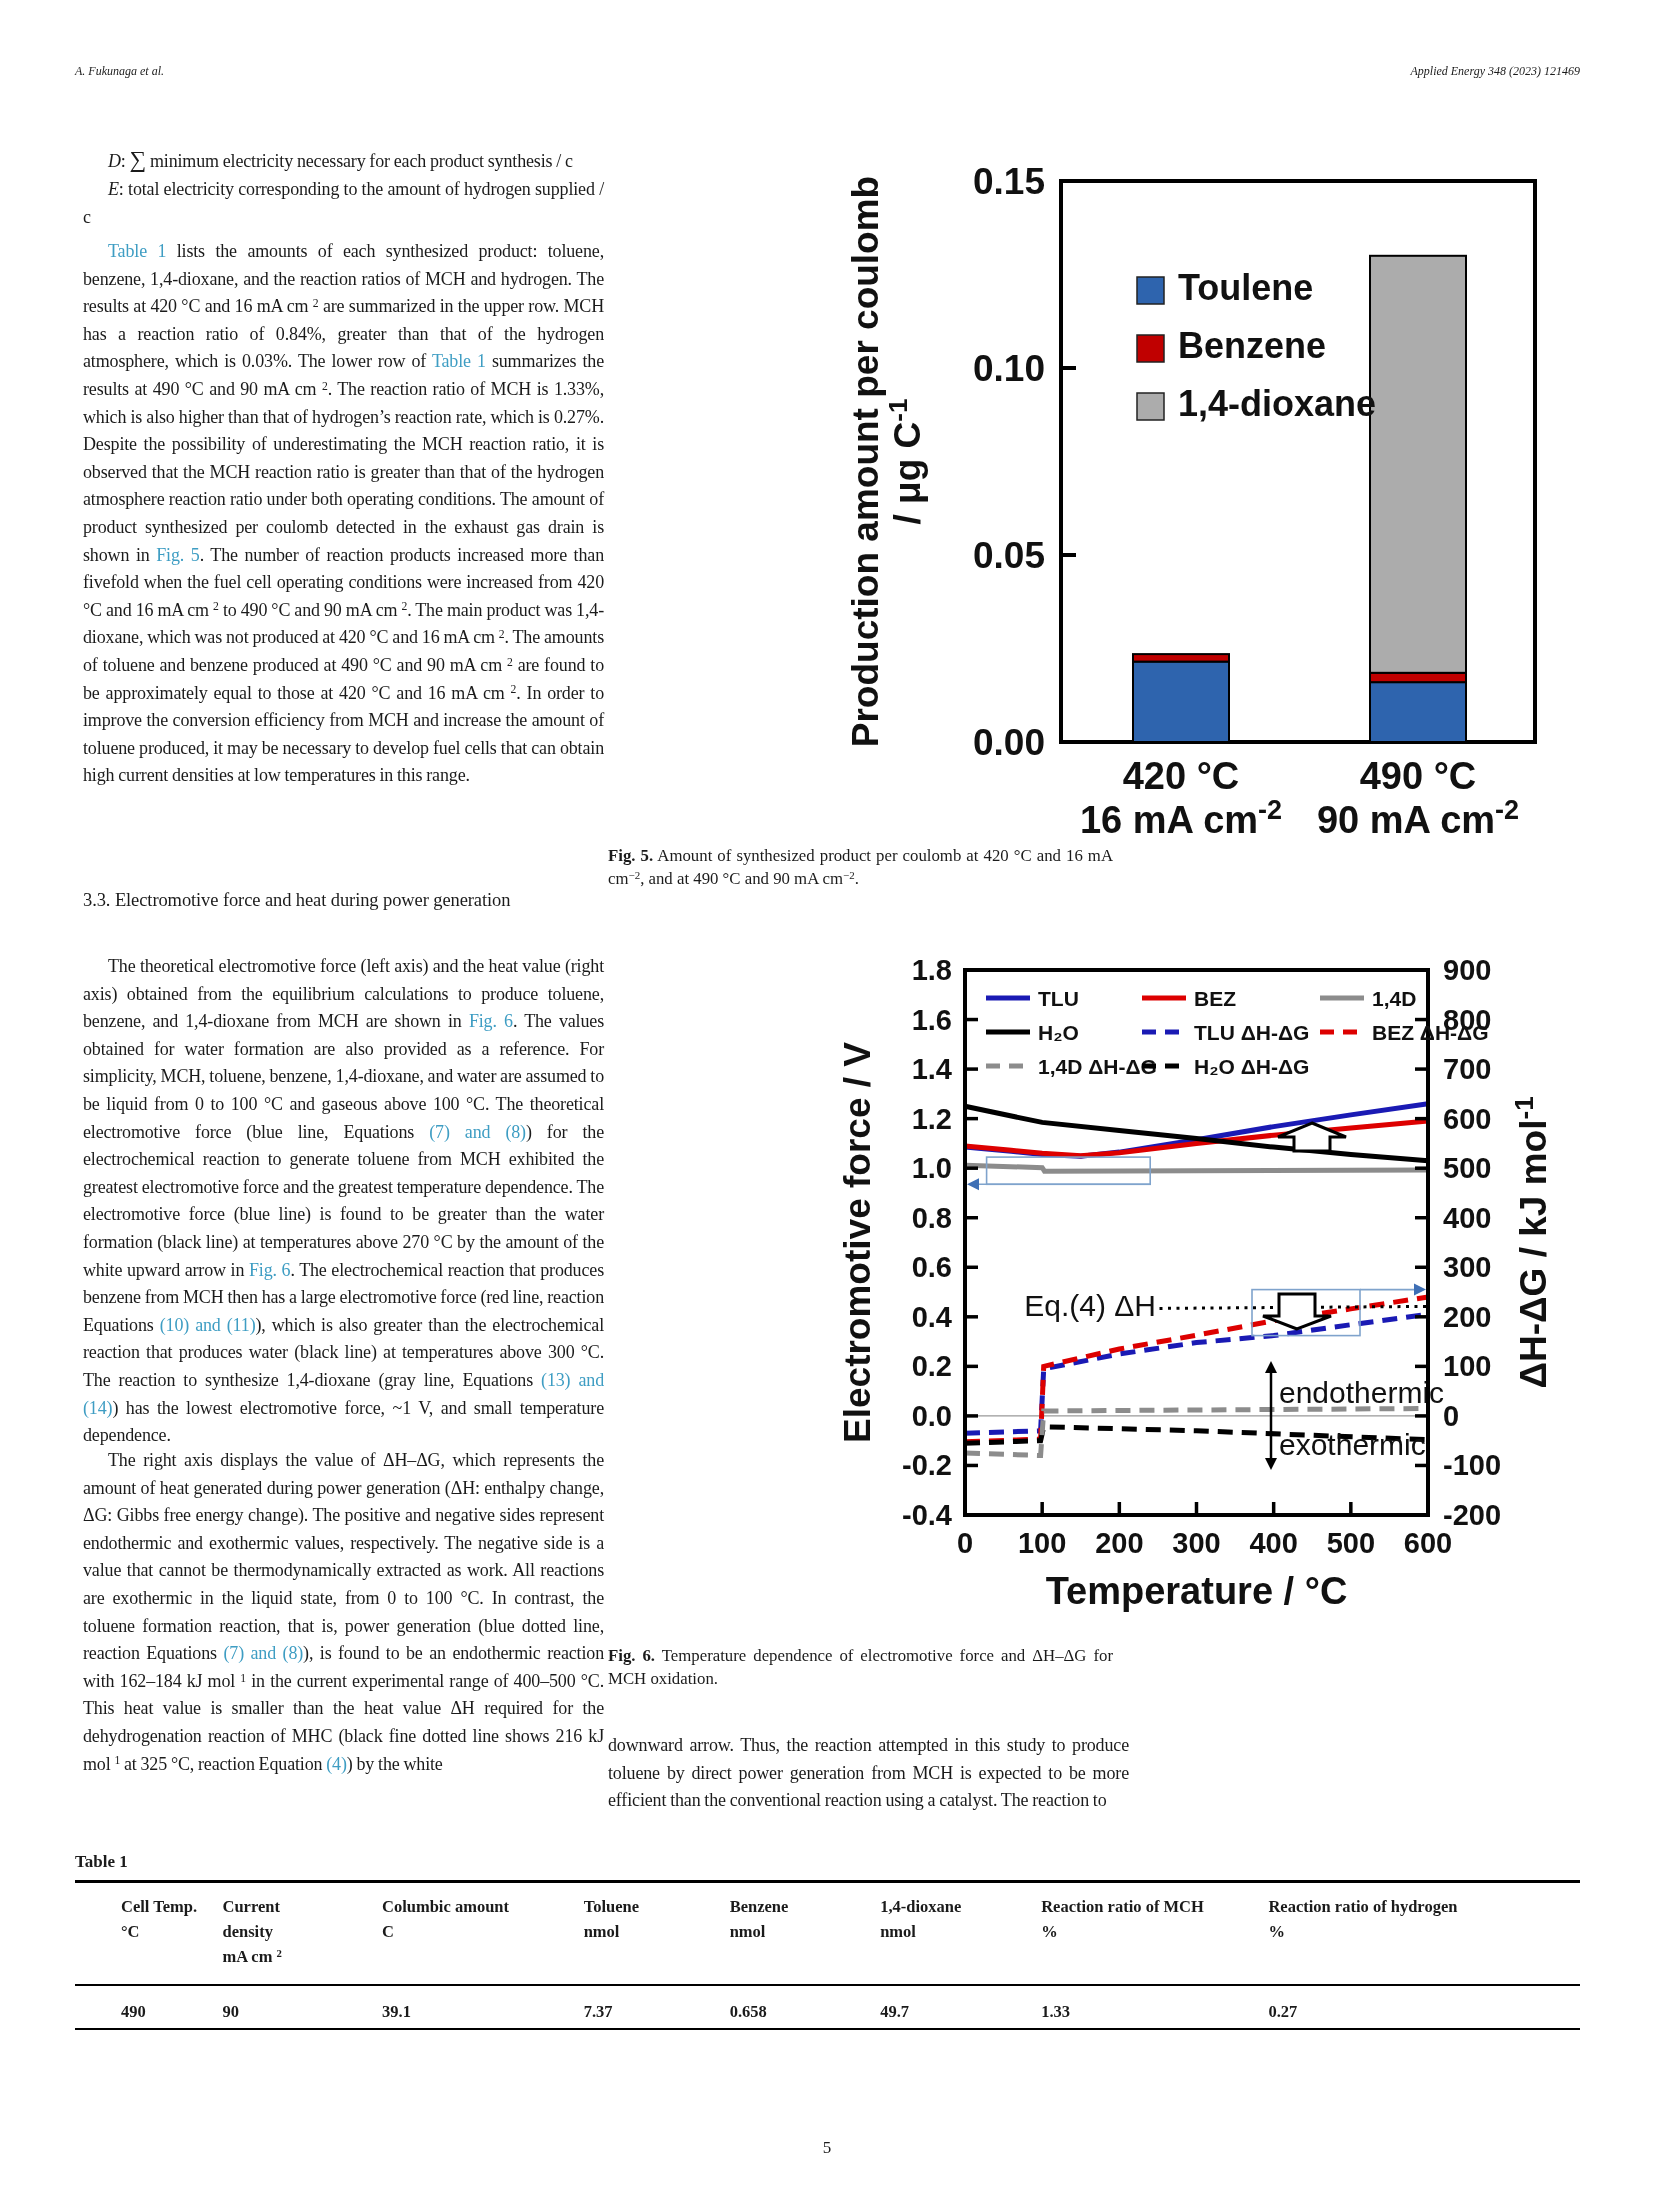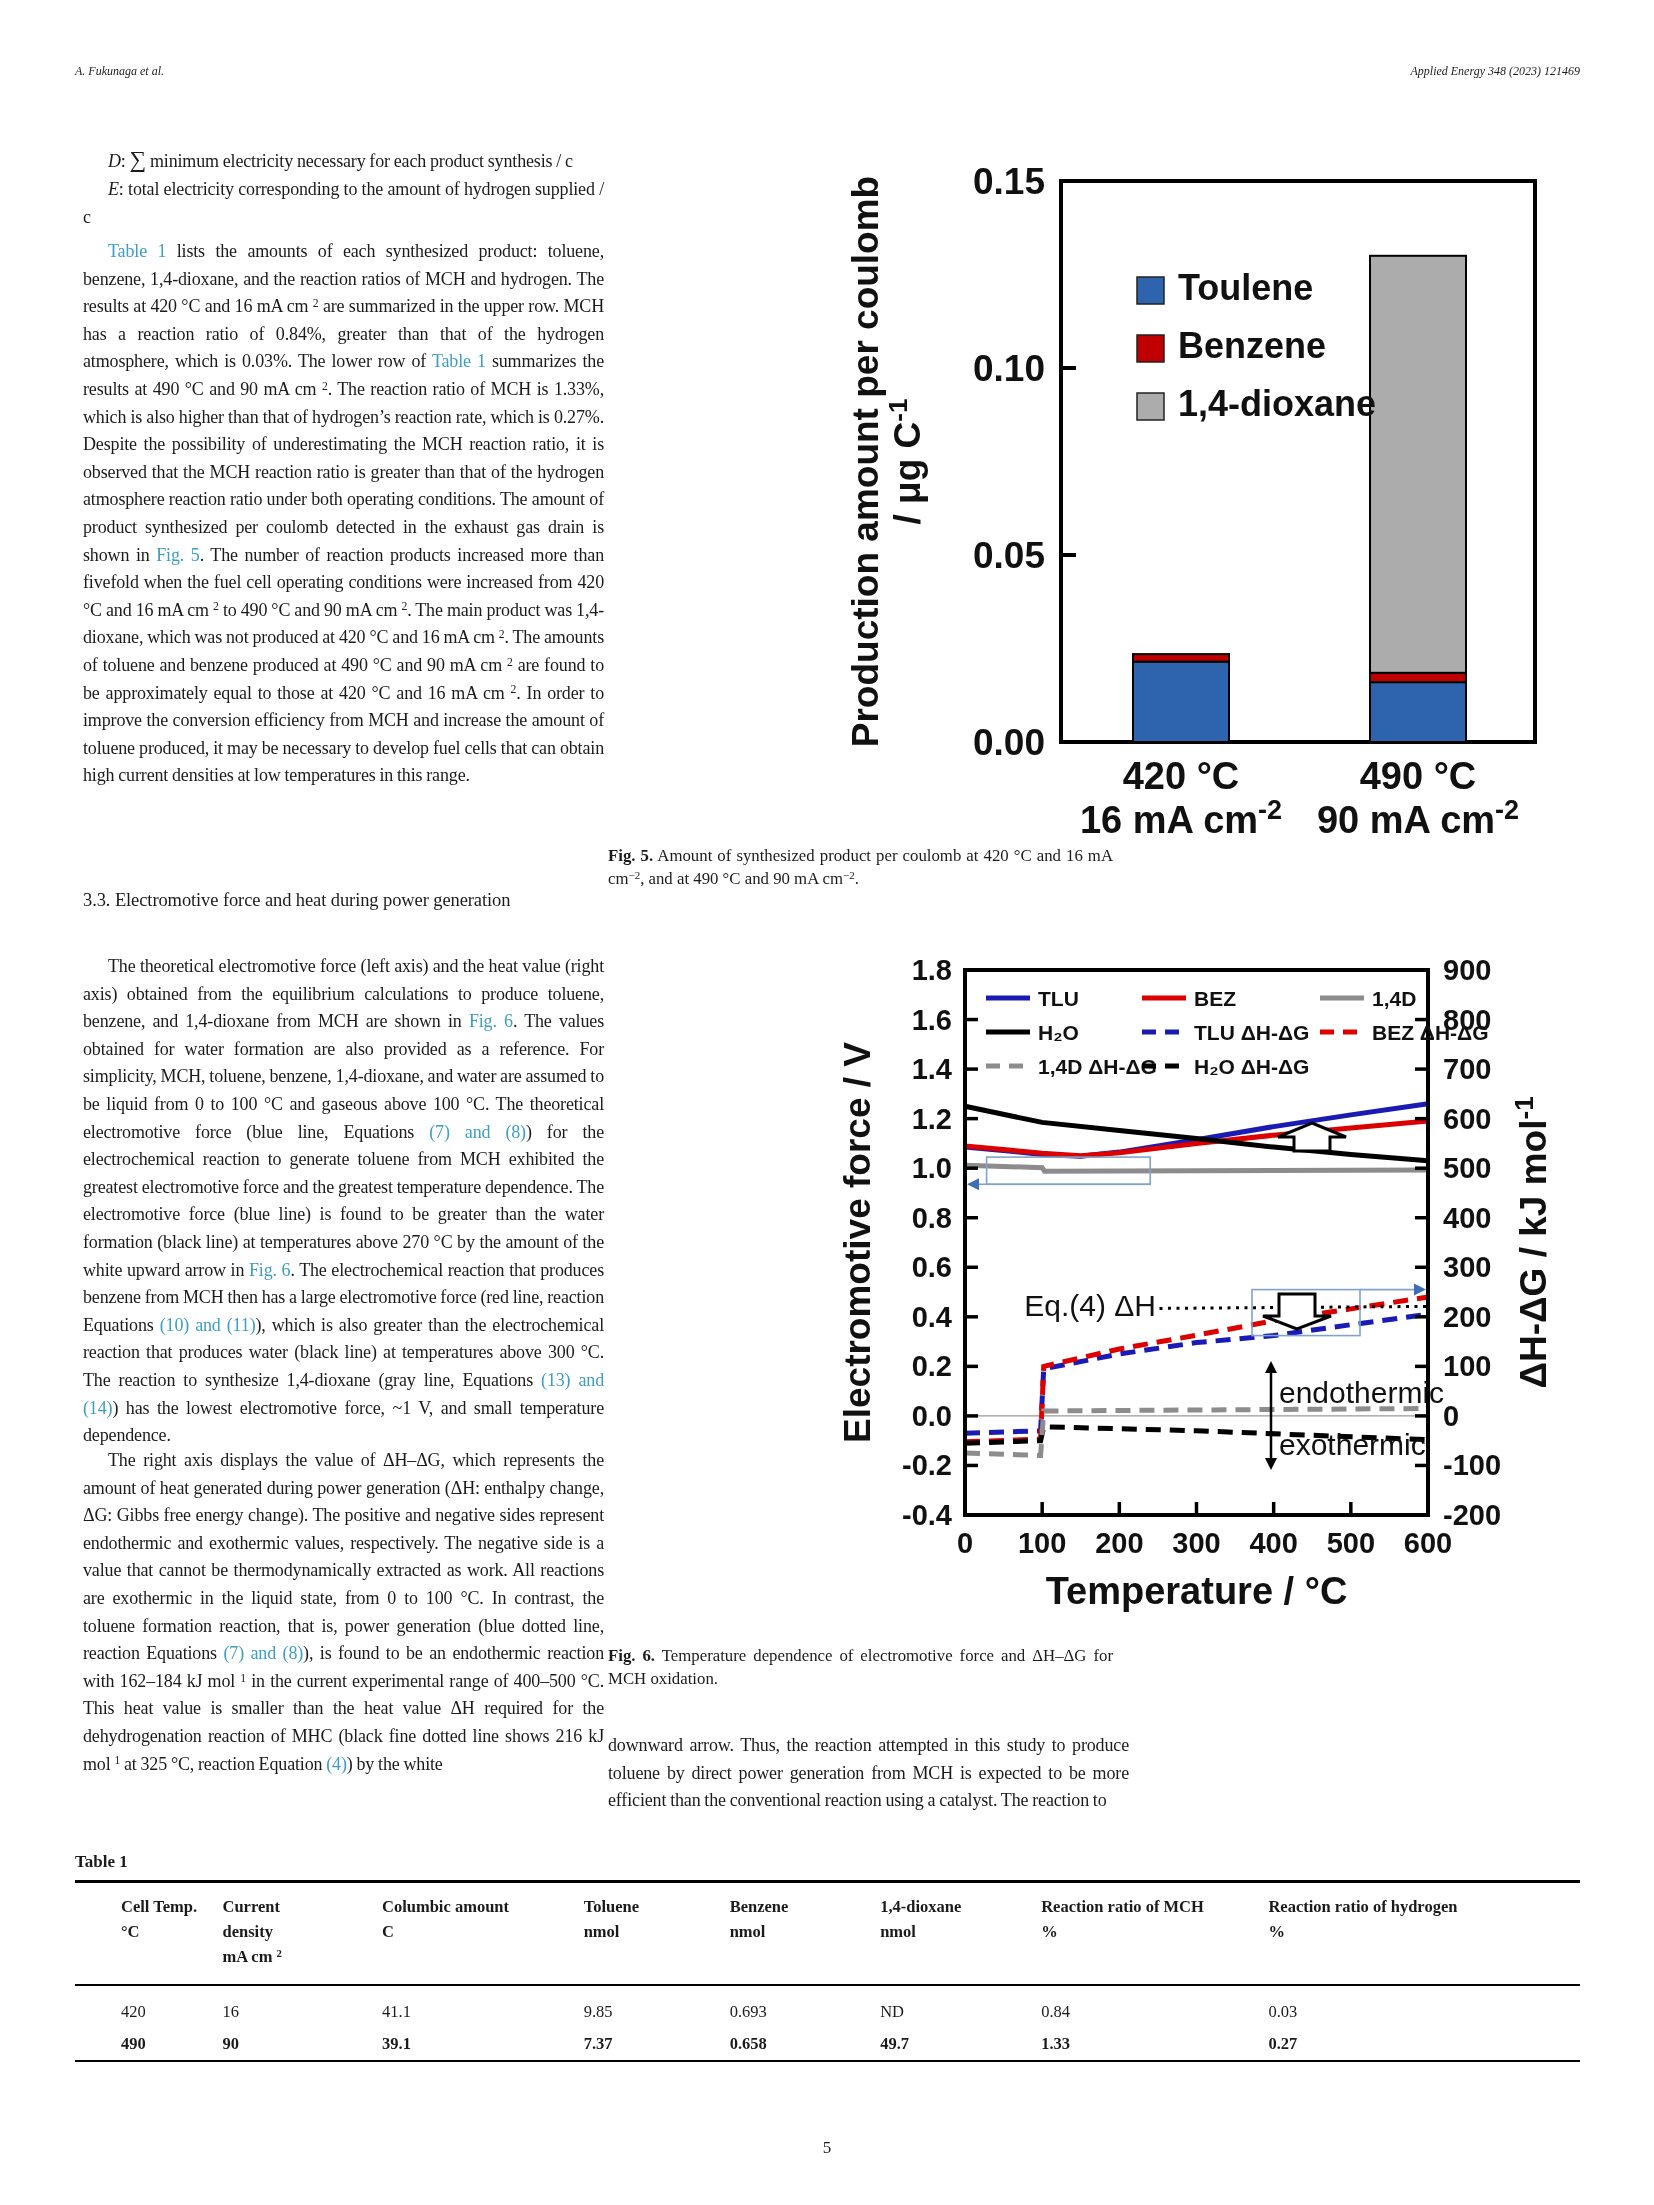--- a/index.html
+++ b/index.html
@@ -245,30 +245,20 @@
               <div class="th-line"><span class="seg-p">%</span></div>
             </th>
             <th>
               <div class="th-line"><span class="seg-p">Reaction ratio of hydrogen</span></div>
               <div class="th-line"><span class="seg-p">%</span></div>
             </th>
           </tr>
         </thead>
       <tbody>
           <tr>
-            <td>420</td>
-            <td>16</td>
-            <td>41.1</td>
-            <td>9.85</td>
-            <td>0.693</td>
-            <td>ND</td>
-            <td>0.84</td>
-            <td>0.03</td>
-          </tr>
-          <tr>
             <td>490</td>
             <td>90</td>
             <td>39.1</td>
             <td>7.37</td>
             <td>0.658</td>
             <td>49.7</td>
             <td>1.33</td>
             <td>0.27</td>
           </tr>
         </tbody>

